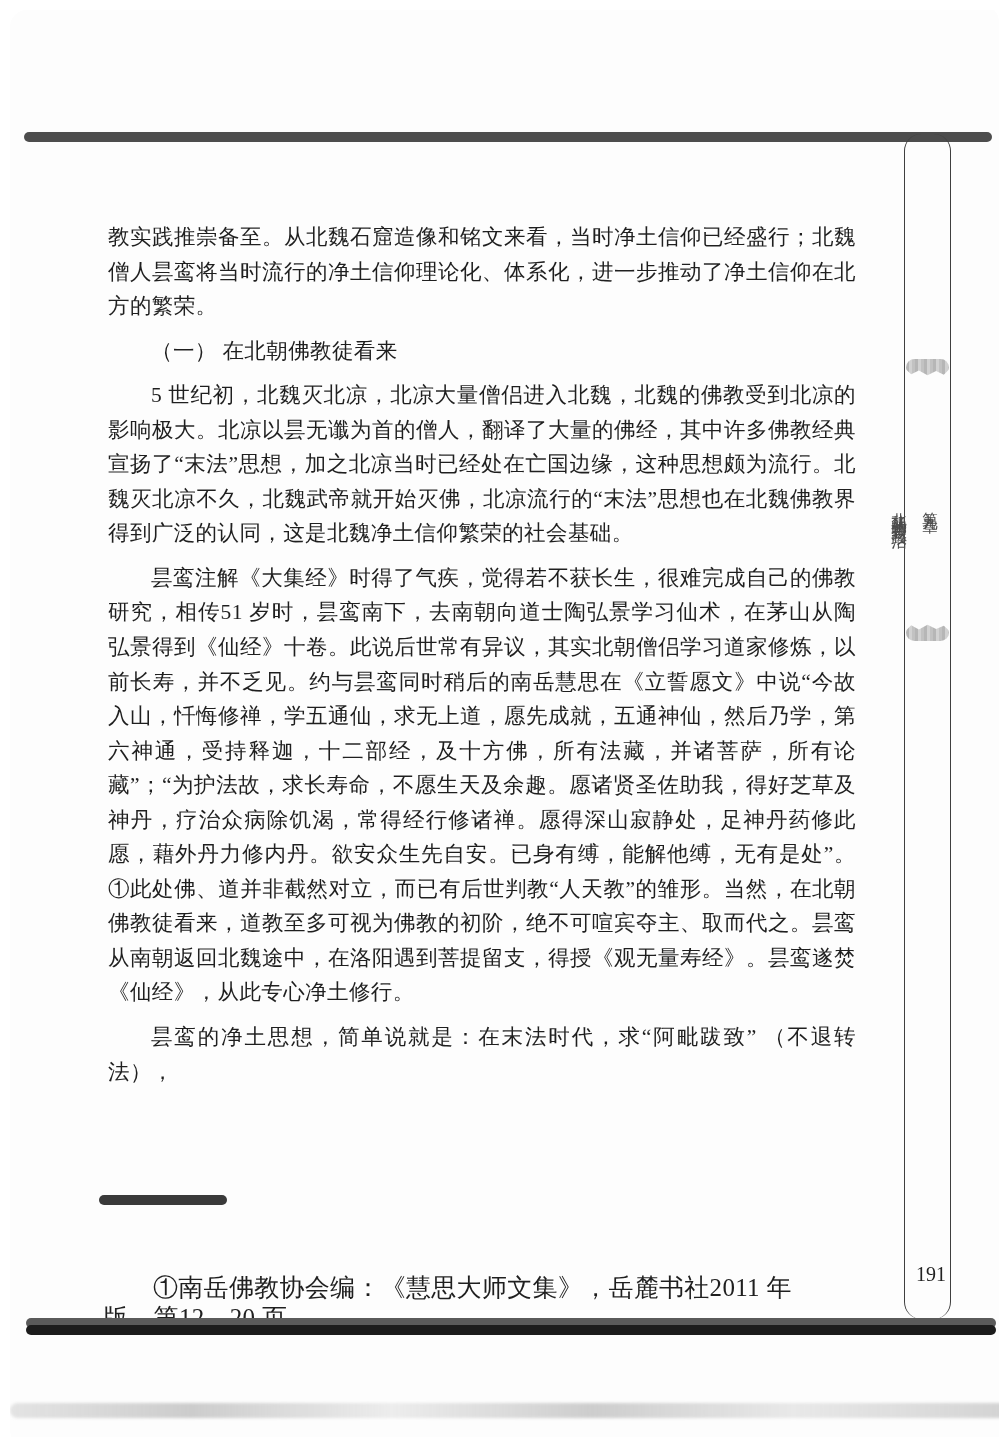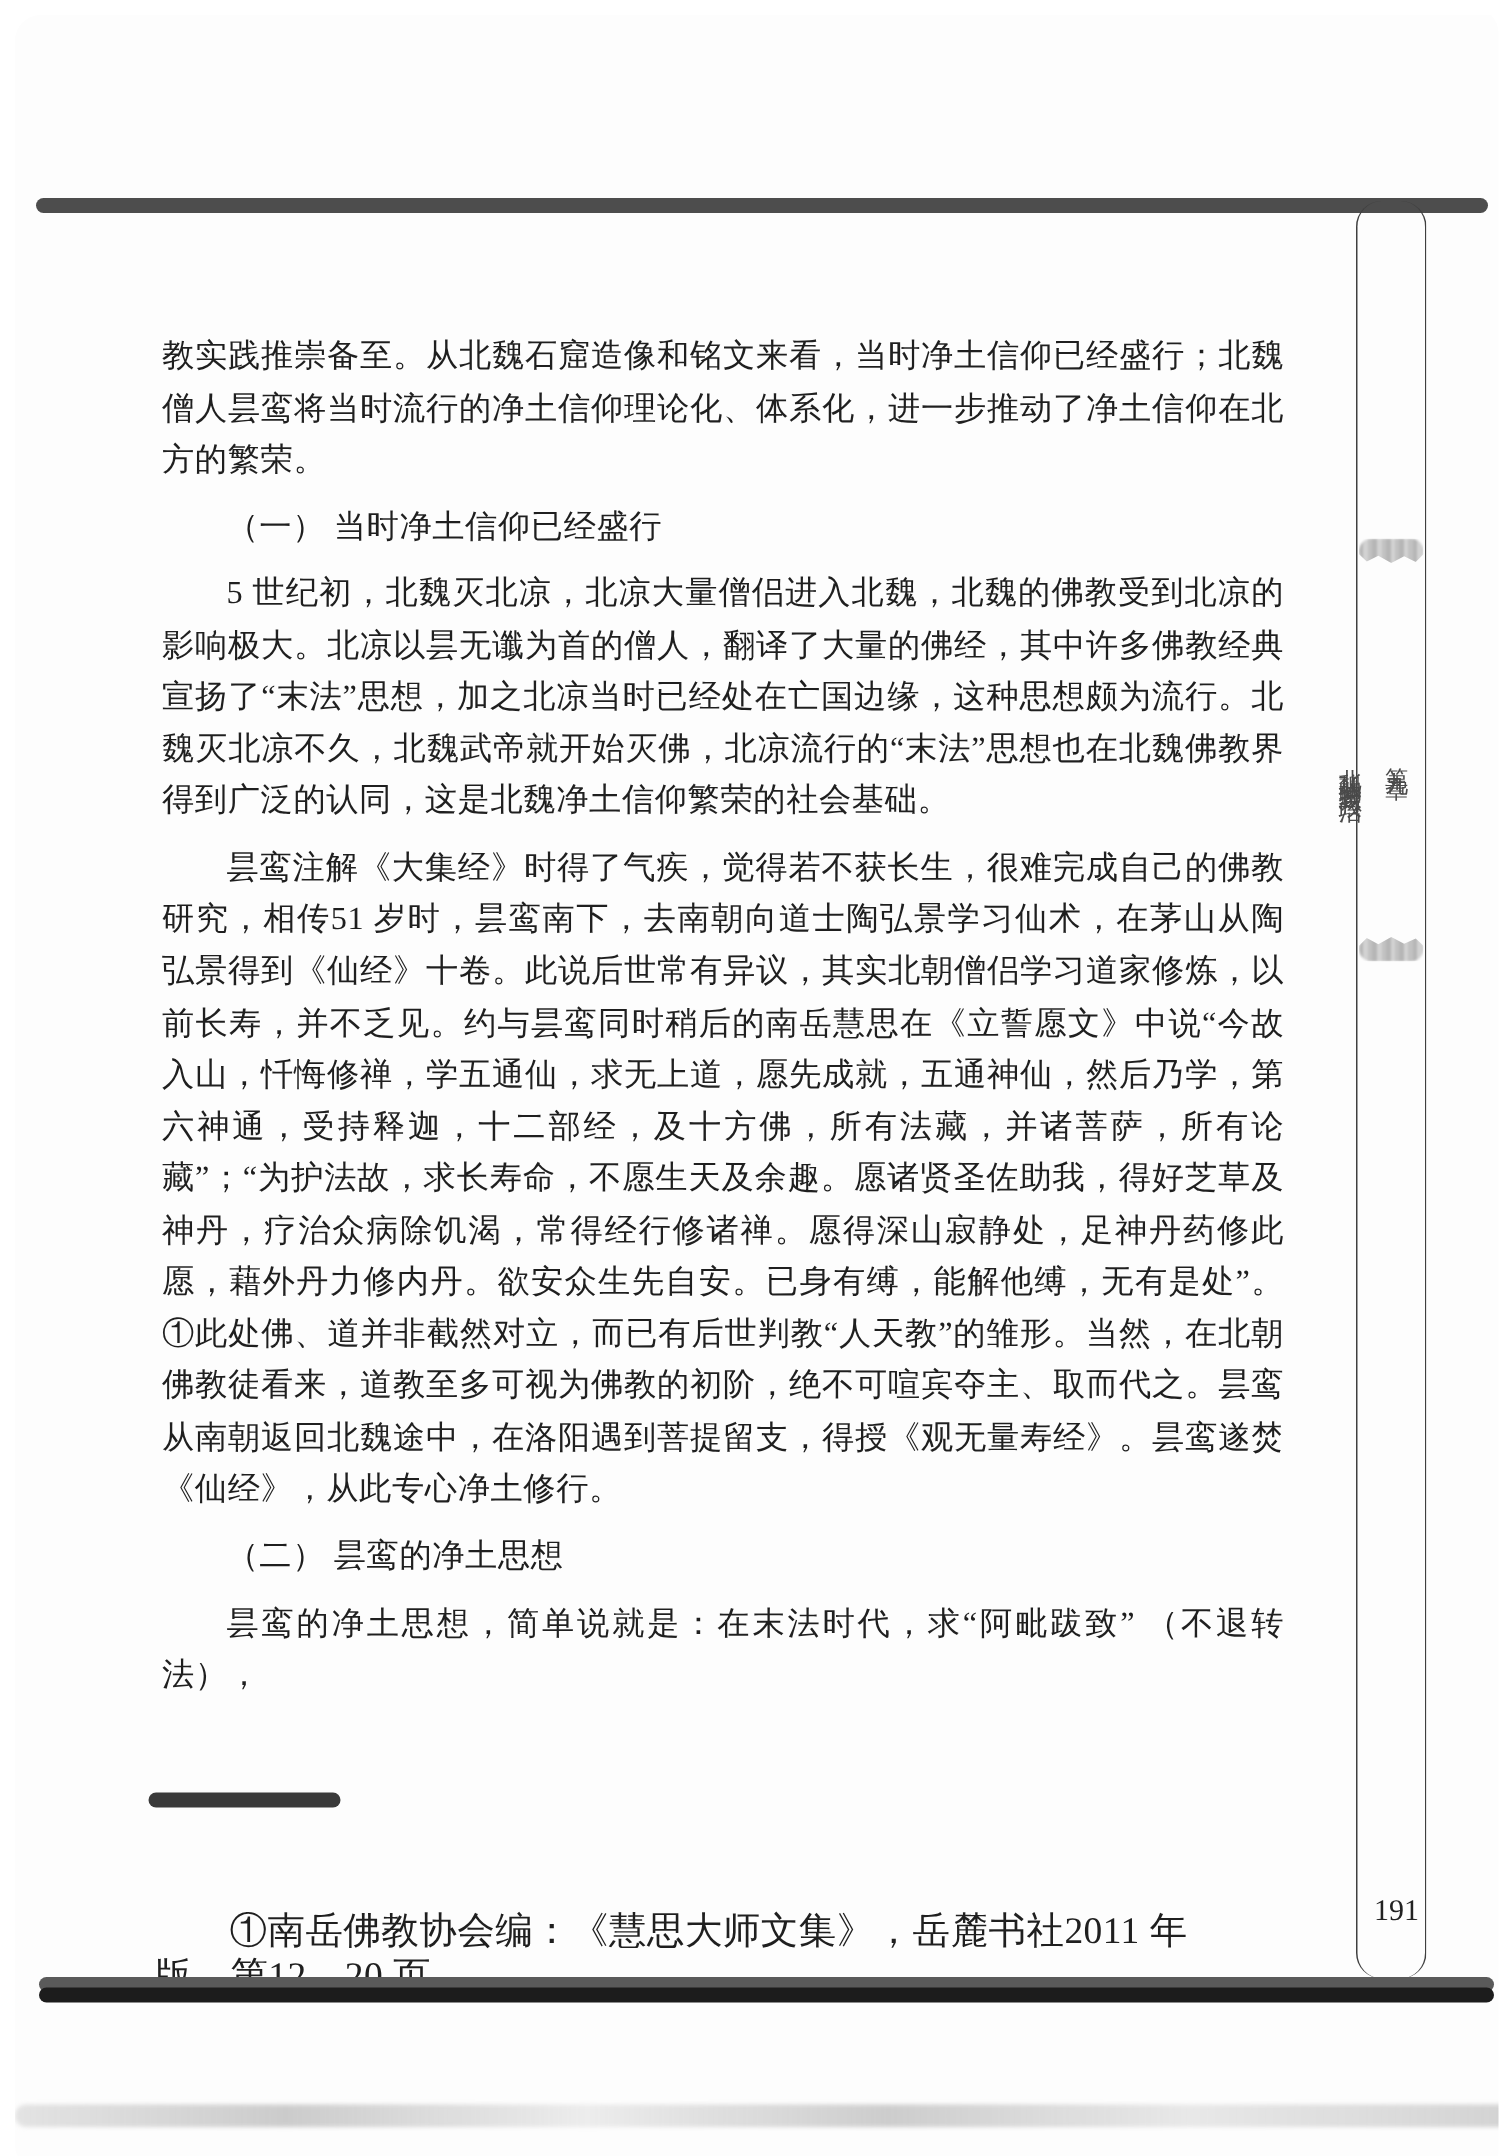--- a/index.html
+++ b/index.html
@@ -123,24 +123,23 @@
 </style>
 </head>
 <body>
 
 <div class="page">
 
   <div class="rule-top"></div>
 
   <div class="body-text">
     <p class="cont">教实践推崇备至。从北魏石窟造像和铭文来看，当时净土信仰已经盛行；北魏僧人昙鸾将当时流行的净土信仰理论化、体系化，进一步推动了净土信仰在北方的繁荣。</p>
-    <p class="indent">（一） 当时净土信仰已经盛行</p>
+    <p class="indent">（一） 在北朝佛教徒看来</p>
     <p class="indent">5 世纪初，北魏灭北凉，北凉大量僧侣进入北魏，北魏的佛教受到北凉的影响极大。北凉以昙无谶为首的僧人，翻译了大量的佛经，其中许多佛教经典宣扬了“末法”思想，加之北凉当时已经处在亡国边缘，这种思想颇为流行。北魏灭北凉不久，北魏武帝就开始灭佛，北凉流行的“末法”思想也在北魏佛教界得到广泛的认同，这是北魏净土信仰繁荣的社会基础。</p>
     <p class="indent">昙鸾注解《大集经》时得了气疾，觉得若不获长生，很难完成自己的佛教研究，相传51 岁时，昙鸾南下，去南朝向道士陶弘景学习仙术，在茅山从陶弘景得到《仙经》十卷。此说后世常有异议，其实北朝僧侣学习道家修炼，以前长寿，并不乏见。约与昙鸾同时稍后的南岳慧思在《立誓愿文》中说“今故入山，忏悔修禅，学五通仙，求无上道，愿先成就，五通神仙，然后乃学，第六神通，受持释迦，十二部经，及十方佛，所有法藏，并诸菩萨，所有论藏”；“为护法故，求长寿命，不愿生天及余趣。愿诸贤圣佐助我，得好芝草及神丹，疗治众病除饥渴，常得经行修诸禅。愿得深山寂静处，足神丹药修此愿，藉外丹力修内丹。欲安众生先自安。已身有缚，能解他缚，无有是处”。①此处佛、道并非截然对立，而已有后世判教“人天教”的雏形。当然，在北朝佛教徒看来，道教至多可视为佛教的初阶，绝不可喧宾夺主、取而代之。昙鸾从南朝返回北魏途中，在洛阳遇到菩提留支，得授《观无量寿经》。昙鸾遂焚《仙经》，从此专心净土修行。</p>
-    <p class="indent">（二） 昙鸾的净土思想</p>
     <p class="indent">昙鸾的净土思想，简单说就是：在末法时代，求“阿毗跋致” （不退转法），</p>
   </div>
 
   <div class="fn-rule"></div>
   <p class="footnote">①南岳佛教协会编：《慧思大师文集》，岳麓书社2011 年版，第12、20 页。</p>
 
   <div class="sidebar">
     <div class="band band-top"></div>
     <div class="chapter-label">
       <span class="seg1">第九章</span>

